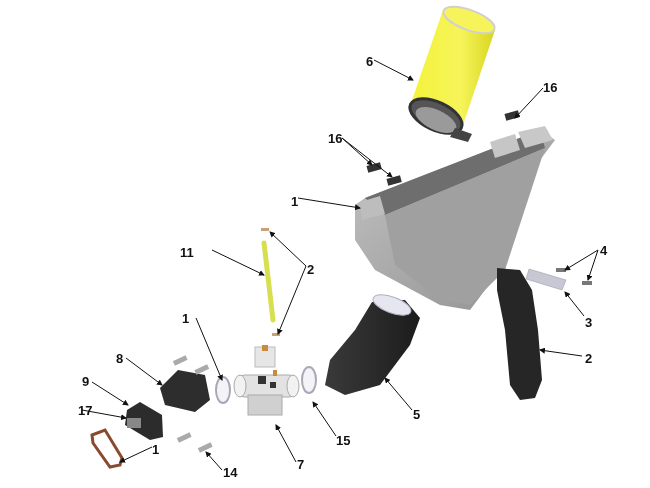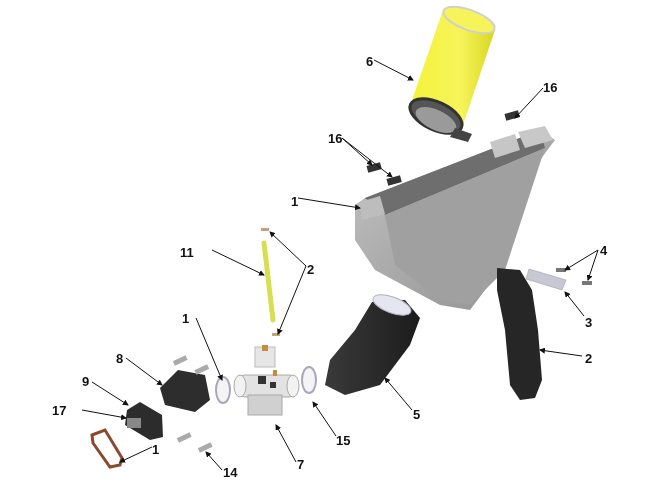--- a/index.html
+++ b/index.html
@@ -155,14 +155,14 @@
   <span class="callout" style="left:116px;top:352px">8</span>
   <span class="callout" style="left:82px;top:375px">9</span>
   <span class="callout" style="left:152px;top:443px">1</span>
   <span class="callout" style="left:180px;top:246px">11</span>
   <span class="callout" style="left:307px;top:263px">2</span>
   <span class="callout" style="left:182px;top:312px">1</span>
   <span class="callout" style="left:336px;top:434px">15</span>
   <span class="callout" style="left:223px;top:466px">14</span>
   <span class="callout" style="left:543px;top:81px">16</span>
   <span class="callout" style="left:328px;top:132px">16</span>
-  <span class="callout" style="left:52px;top:404px">17</span>
+  <span class="callout" style="left:78px;top:404px">17</span>
 </div>
 
 </body></html>

